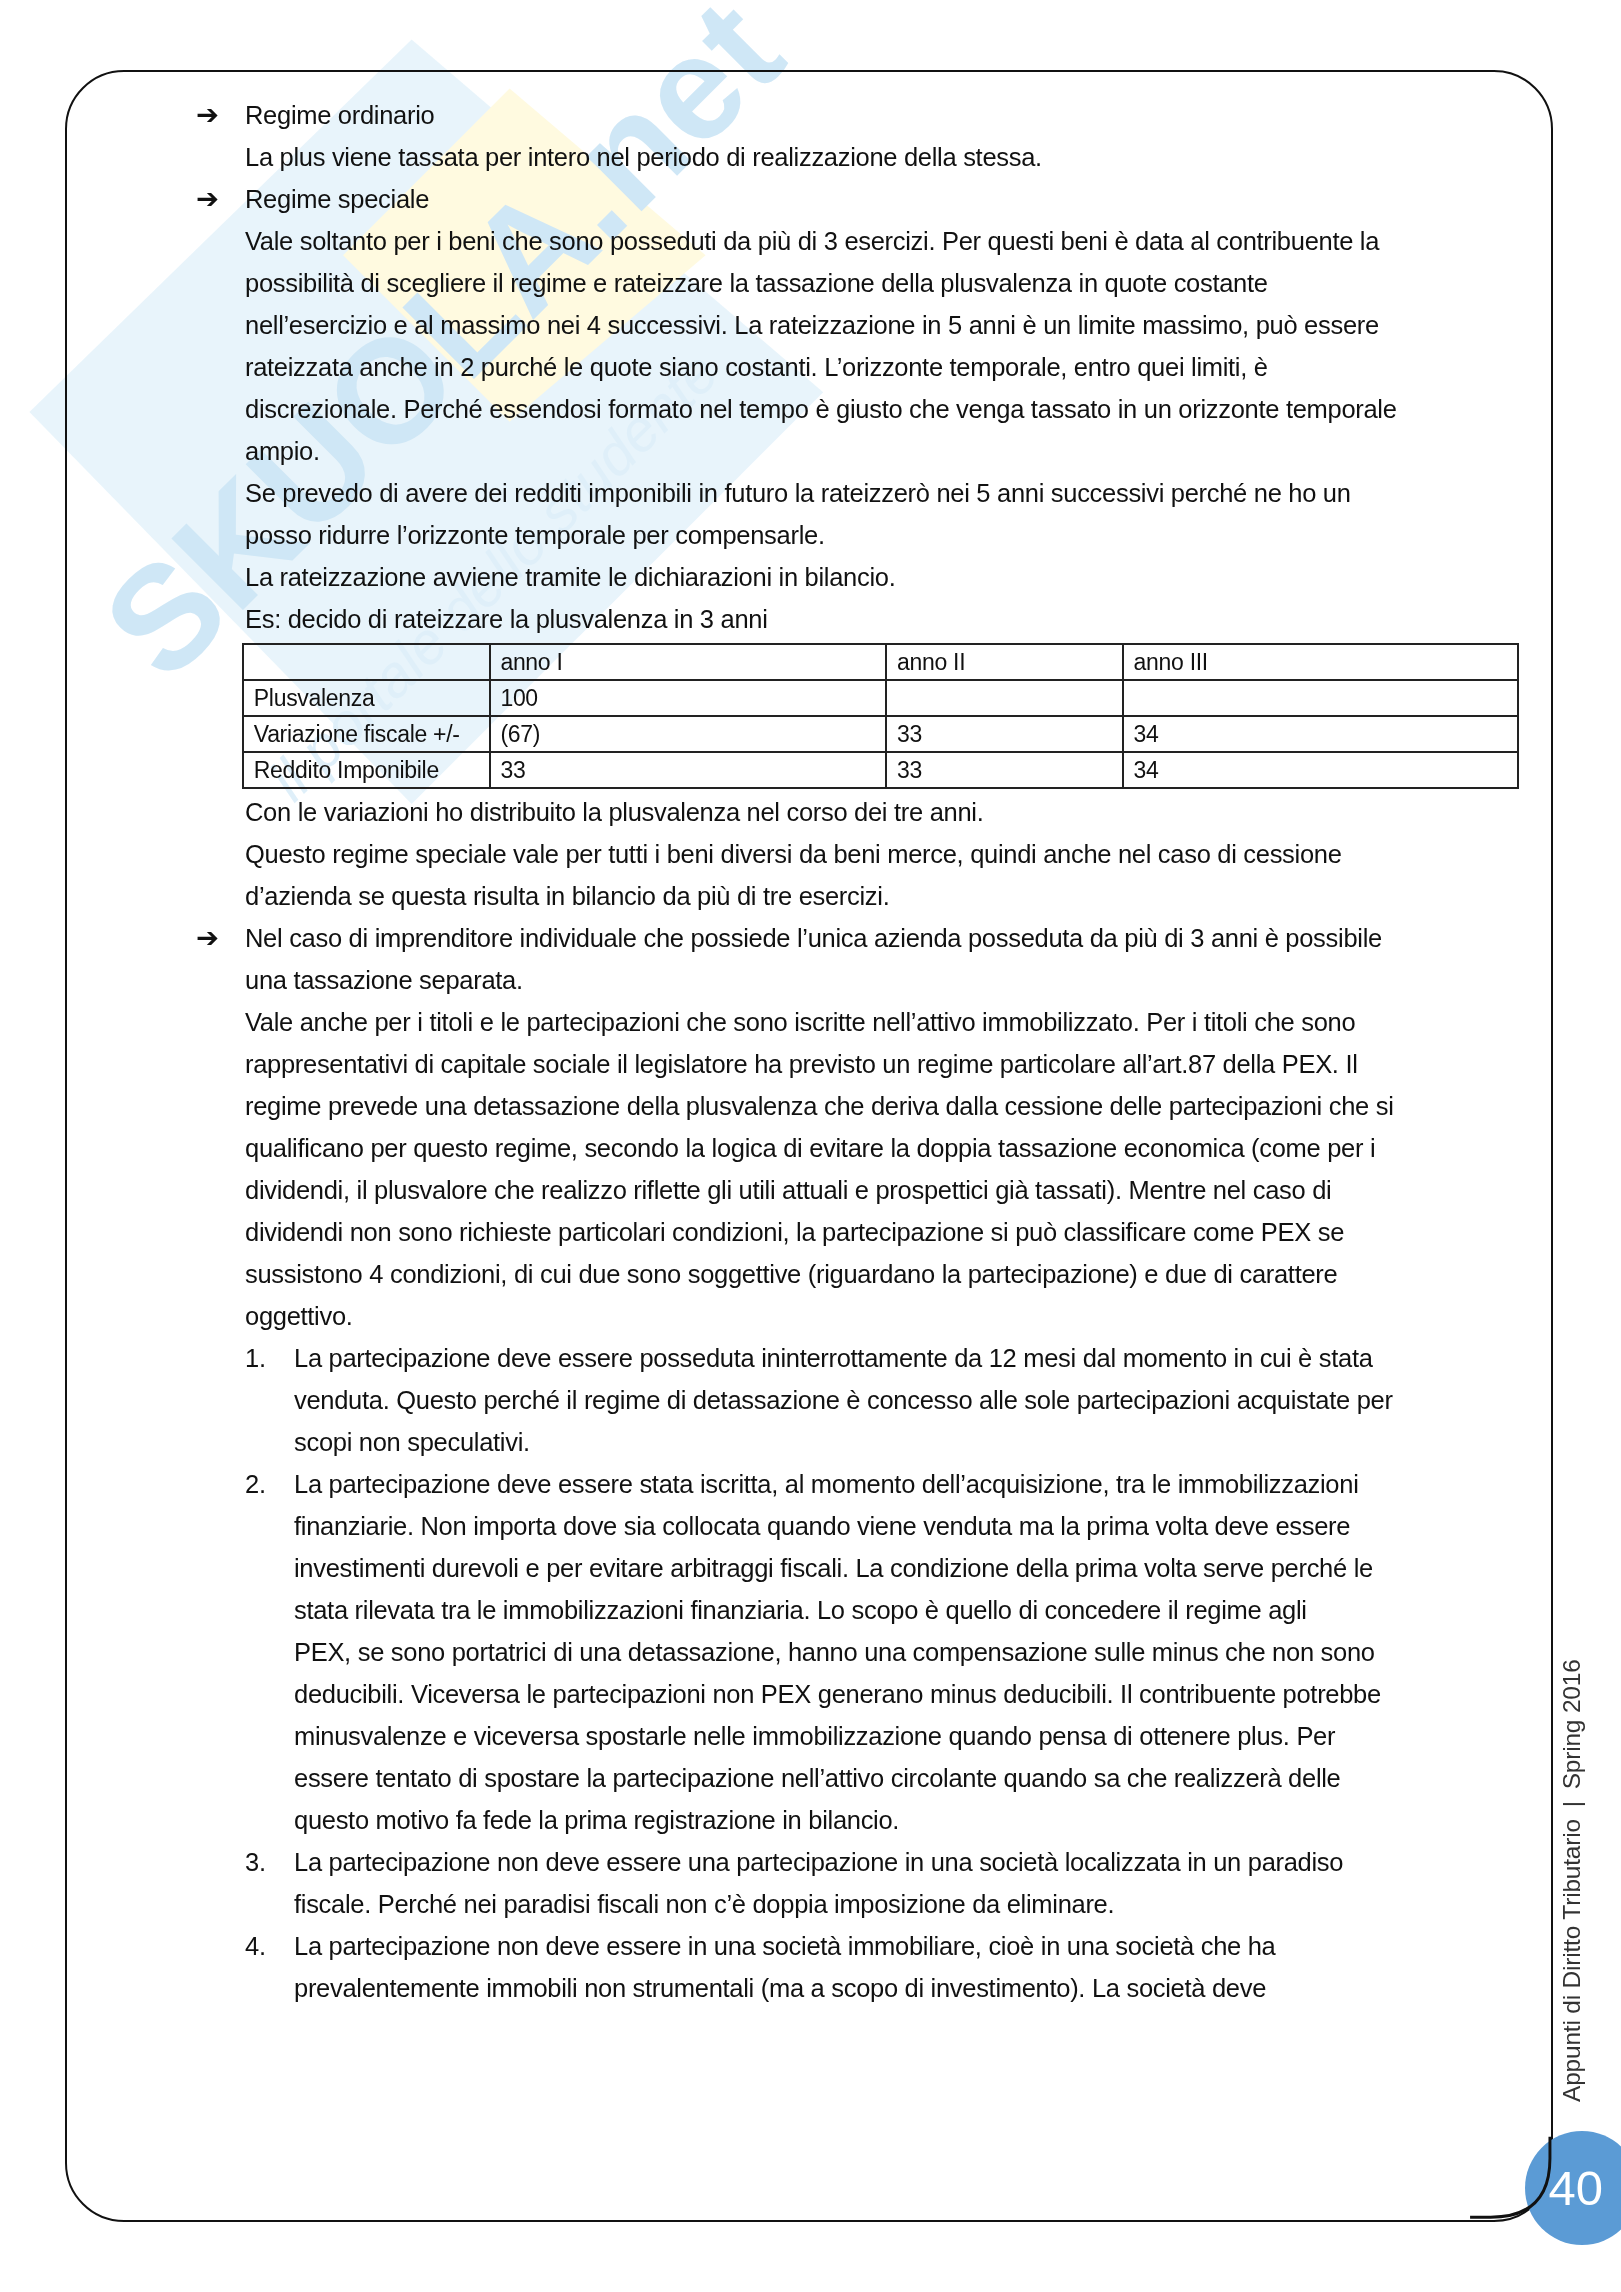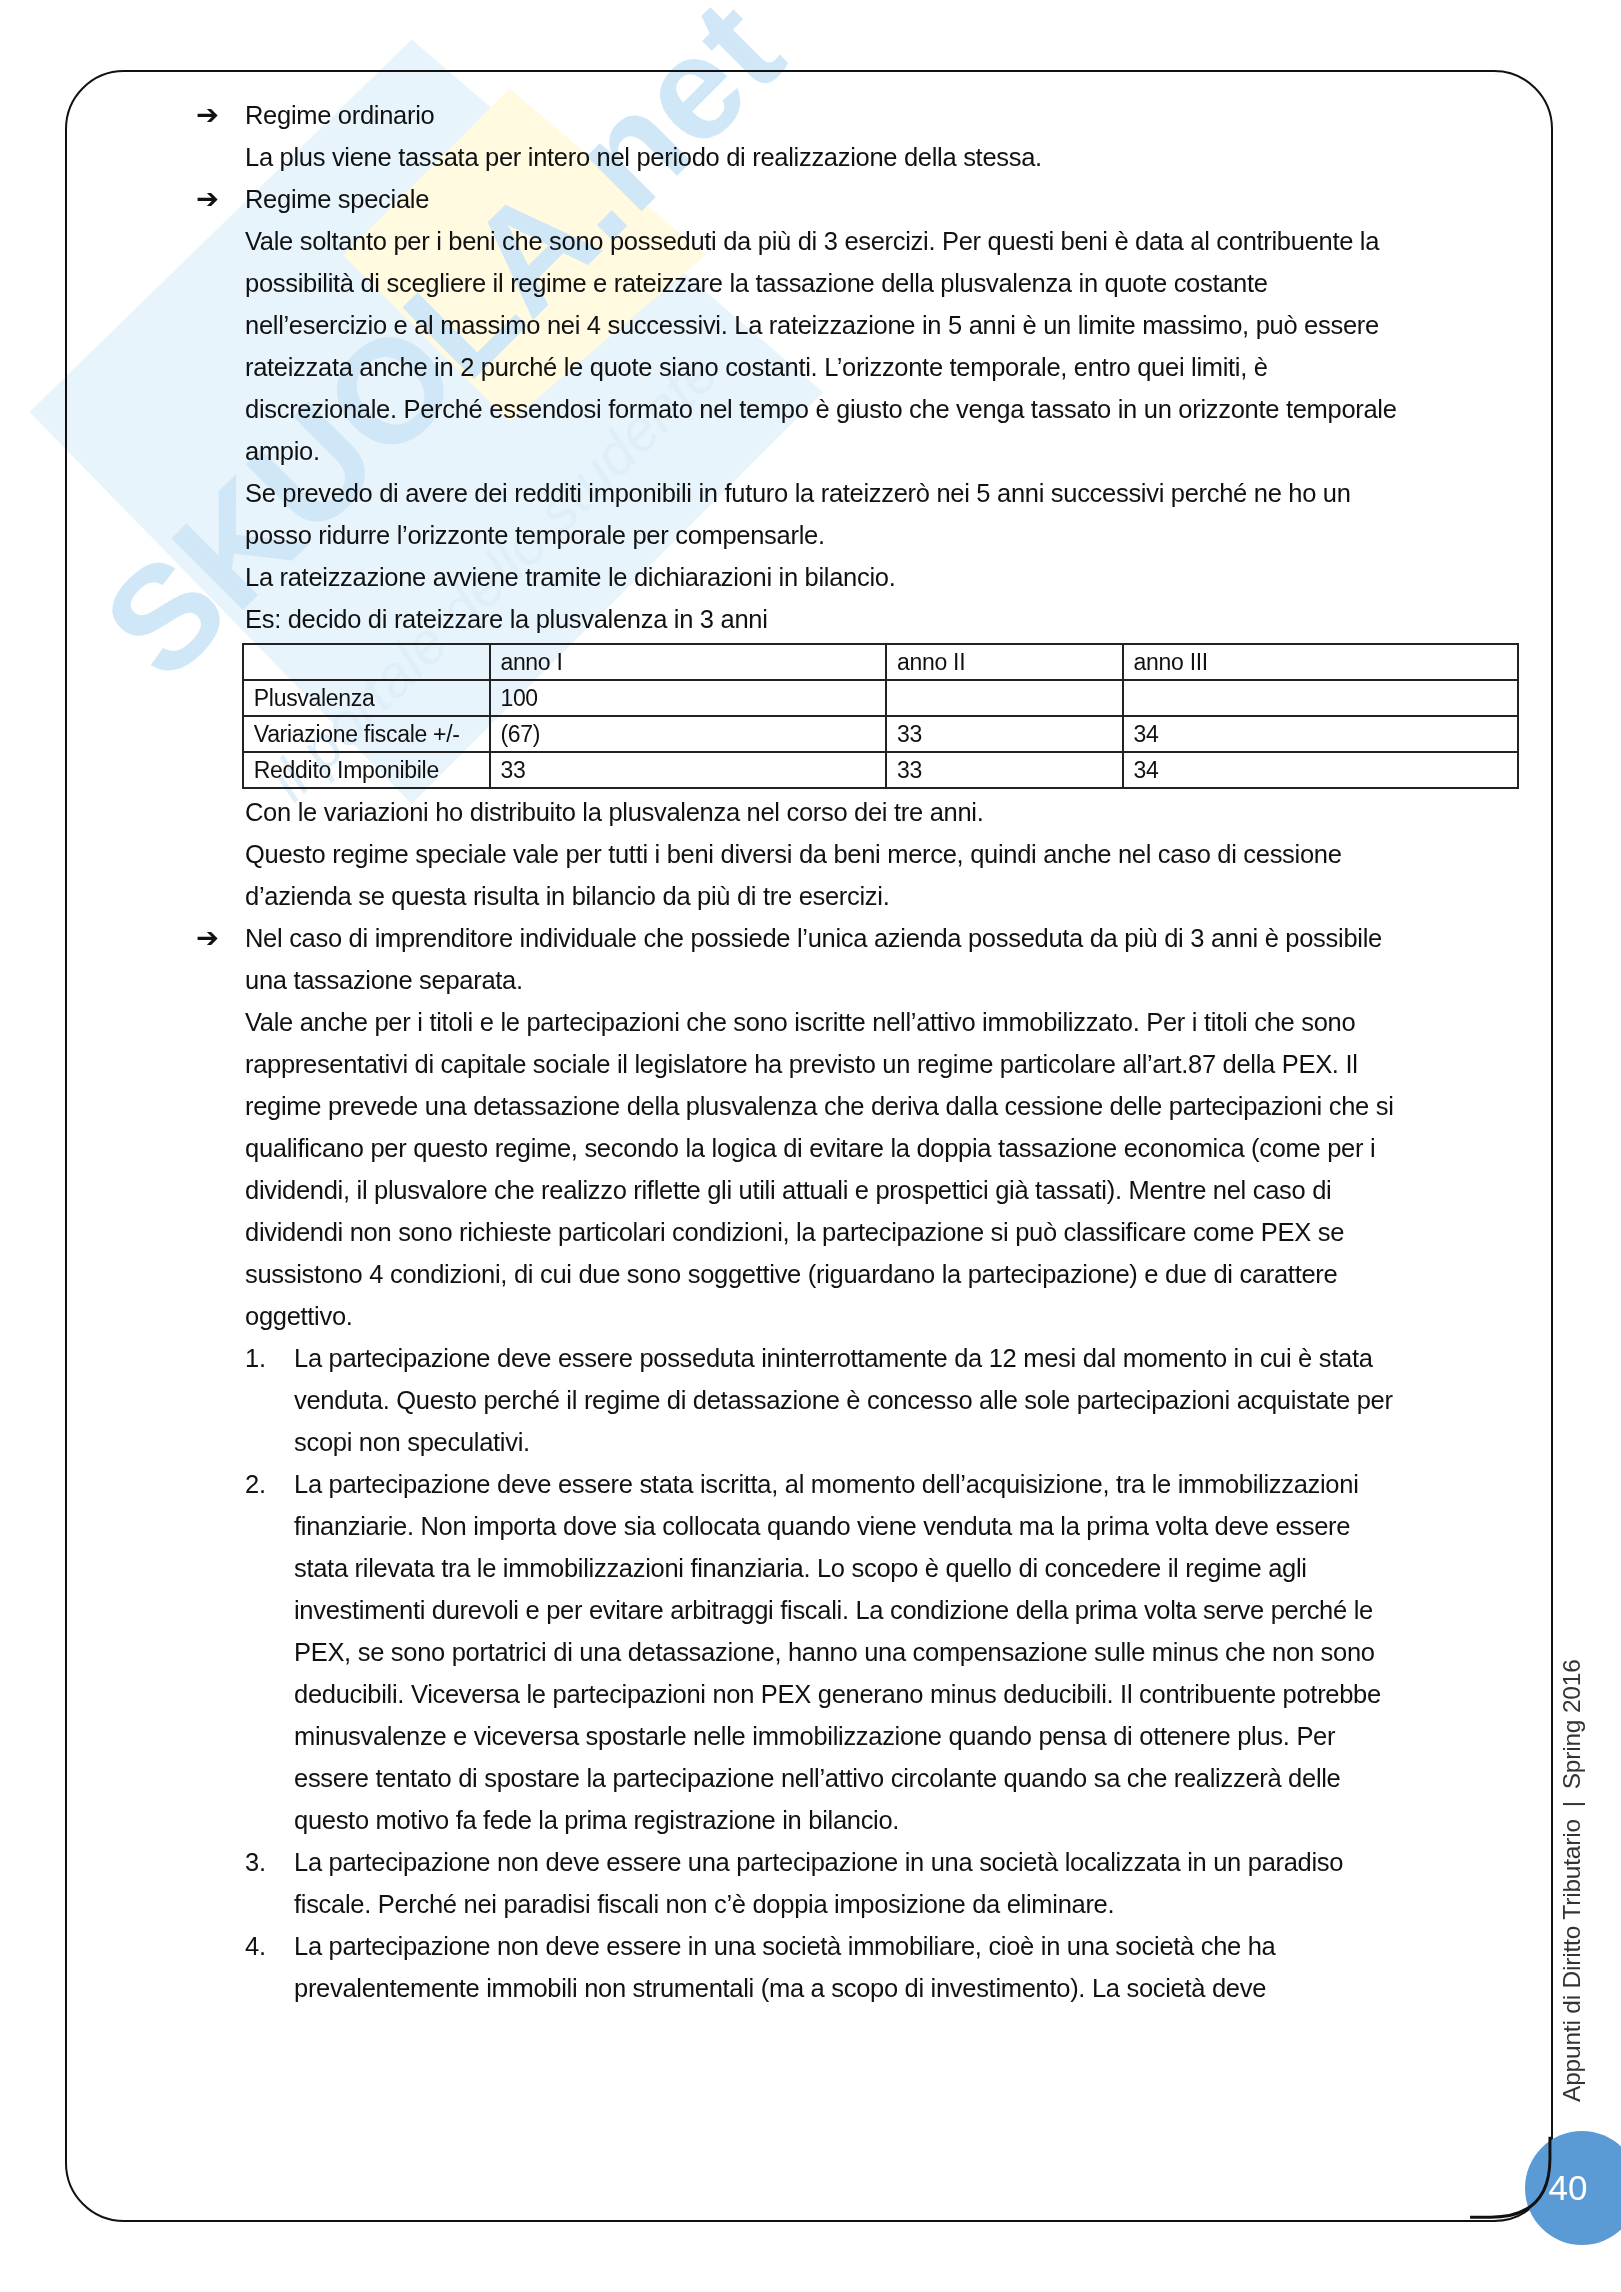--- a/index.html
+++ b/index.html
@@ -35,21 +35,21 @@
   table.example td.c2 { width: 215px; }
   .side-footer {
     position: absolute; left: 1558px; top: 2102px; transform-origin: 0 0; transform: rotate(-90deg);
     white-space: nowrap; font-size: 24.5px; color: #333; z-index: 2; letter-spacing: -0.2px;
   }
   .side-footer .sep { margin: 0 11.8px; }
   .page-circle {
     position: absolute; left: 1525px; top: 2131px; width: 114px; height: 114px; border-radius: 50%;
     background: #5b9bd5; z-index: 3; display: flex; align-items: center; justify-content: flex-start;
   }
-  .page-circle span { color: #fff; font-size: 35px; margin-left: 23.5px; }
+  .page-circle span { color: #fff; font-size: 49px; margin-left: 23.5px; }
   .border-over {
     position: absolute; z-index: 4; pointer-events: none; left: 0; top: 0;
   }
 </style>
 </head>
 <body>
 
 <svg class="watermark" viewBox="0 0 1654 2339" xmlns="http://www.w3.org/2000/svg">
   <g opacity="0.55">
     <polygon points="420,40 840,400 420,820 30,420" fill="#d6ecf8"></polygon>
@@ -117,22 +117,22 @@
       <div class="line"><span>qualificano per questo regime, secondo la logica di evitare la doppia tassazione economica (come per i</span></div>
       <div class="line"><span>dividendi, il plusvalore che realizzo riflette gli utili attuali e prospettici già tassati). Mentre nel caso di</span></div>
       <div class="line"><span>dividendi non sono richieste particolari condizioni, la partecipazione si può classificare come PEX se</span></div>
       <div class="line"><span>sussistono 4 condizioni, di cui due sono soggettive (riguardano la partecipazione) e due di carattere</span></div>
       <div class="line"><span>oggettivo.</span></div>
       <div class="line list-line"><span class="num">1.</span><span>La partecipazione deve essere posseduta ininterrottamente da 12 mesi dal momento in cui è stata</span></div>
       <div class="line list-cont"><span>venduta. Questo perché il regime di detassazione è concesso alle sole partecipazioni acquistate per</span></div>
       <div class="line list-cont"><span>scopi non speculativi.</span></div>
       <div class="line list-line"><span class="num">2.</span><span>La partecipazione deve essere stata iscritta, al momento dell’acquisizione, tra le immobilizzazioni</span></div>
       <div class="line list-cont"><span>finanziarie. Non importa dove sia collocata quando viene venduta ma la prima volta deve essere</span></div>
+      <div class="line list-cont"><span>investimenti durevoli e per evitare arbitraggi fiscali. La condizione della prima volta serve perché le</span></div>
       <div class="line list-cont"><span>stata rilevata tra le immobilizzazioni finanziaria. Lo scopo è quello di concedere il regime agli</span></div>
-      <div class="line list-cont"><span>investimenti durevoli e per evitare arbitraggi fiscali. La condizione della prima volta serve perché le</span></div>
       <div class="line list-cont"><span>PEX, se sono portatrici di una detassazione, hanno una compensazione sulle minus che non sono</span></div>
       <div class="line list-cont"><span>deducibili. Viceversa le partecipazioni non PEX generano minus deducibili. Il contribuente potrebbe</span></div>
       <div class="line list-cont"><span>minusvalenze e viceversa spostarle nelle immobilizzazione quando pensa di ottenere plus. Per</span></div>
       <div class="line list-cont"><span>essere tentato di spostare la partecipazione nell’attivo circolante quando sa che realizzerà delle</span></div>
       <div class="line list-cont"><span>questo motivo fa fede la prima registrazione in bilancio.</span></div>
       <div class="line list-line"><span class="num">3.</span><span>La partecipazione non deve essere una partecipazione in una società localizzata in un paradiso</span></div>
       <div class="line list-cont"><span>fiscale. Perché nei paradisi fiscali non c’è doppia imposizione da eliminare.</span></div>
       <div class="line list-line"><span class="num">4.</span><span>La partecipazione non deve essere in una società immobiliare, cioè in una società che ha</span></div>
       <div class="line list-cont"><span>prevalentemente immobili non strumentali (ma a scopo di investimento). La società deve</span></div>
     </div>

